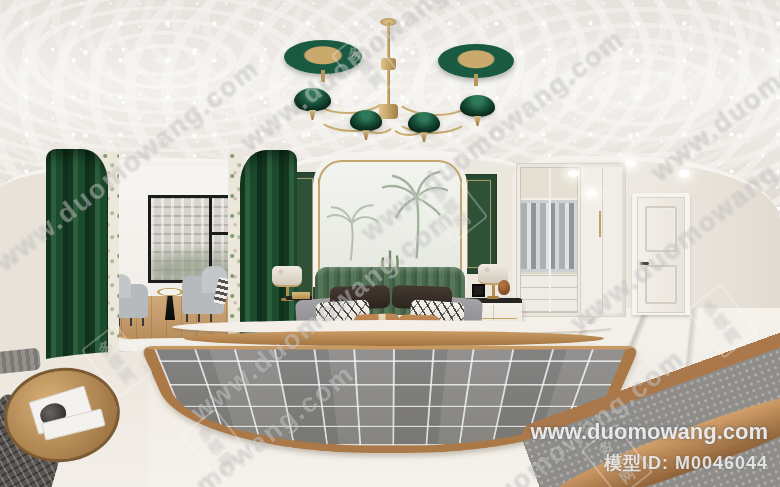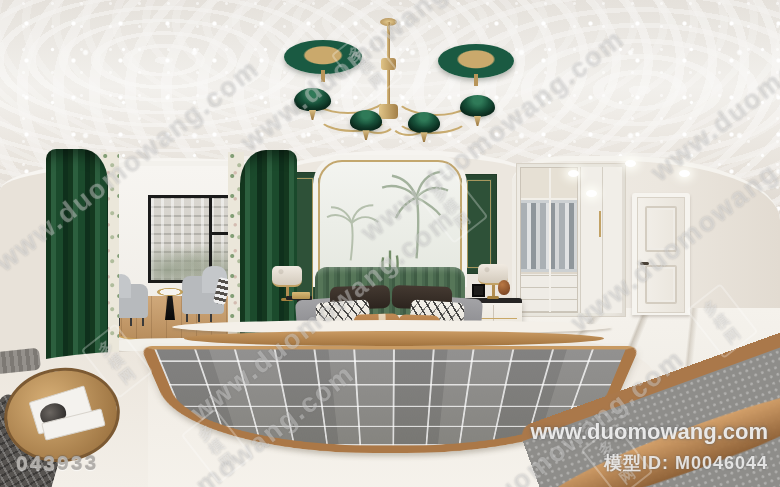--- a/index.html
+++ b/index.html
@@ -445,20 +445,19 @@
     <span class="wm" style="left:60px;top:455px;">www.duomowang.com</span>
     <span class="wm" style="left:390px;top:440px;">www.duomowang.com</span>
     <span class="wm" style="left:210px;top:30px;">www.duomowang.com</span>
     <span class="wm-stamp" style="left:345px;top:35px;">多模网</span>
     <span class="wm-stamp" style="left:95px;top:330px;">多模网</span>
     <span class="wm-stamp" style="left:430px;top:175px;">多模网</span>
     <span class="wm-stamp" style="left:700px;top:290px;">多模网</span>
     <span class="wm-stamp" style="left:195px;top:415px;">多模网</span>
     <span class="wm-stamp" style="left:595px;top:430px;">多模网</span>
 
-    <div class="image-id">043933</div>
     <div class="corner-wm">
       <div class="cw-url">www.duomowang.com</div>
       <div class="cw-model">模型ID: M0046044</div>
     </div>
   </div>
 
 </div>
 
 </body></html>

